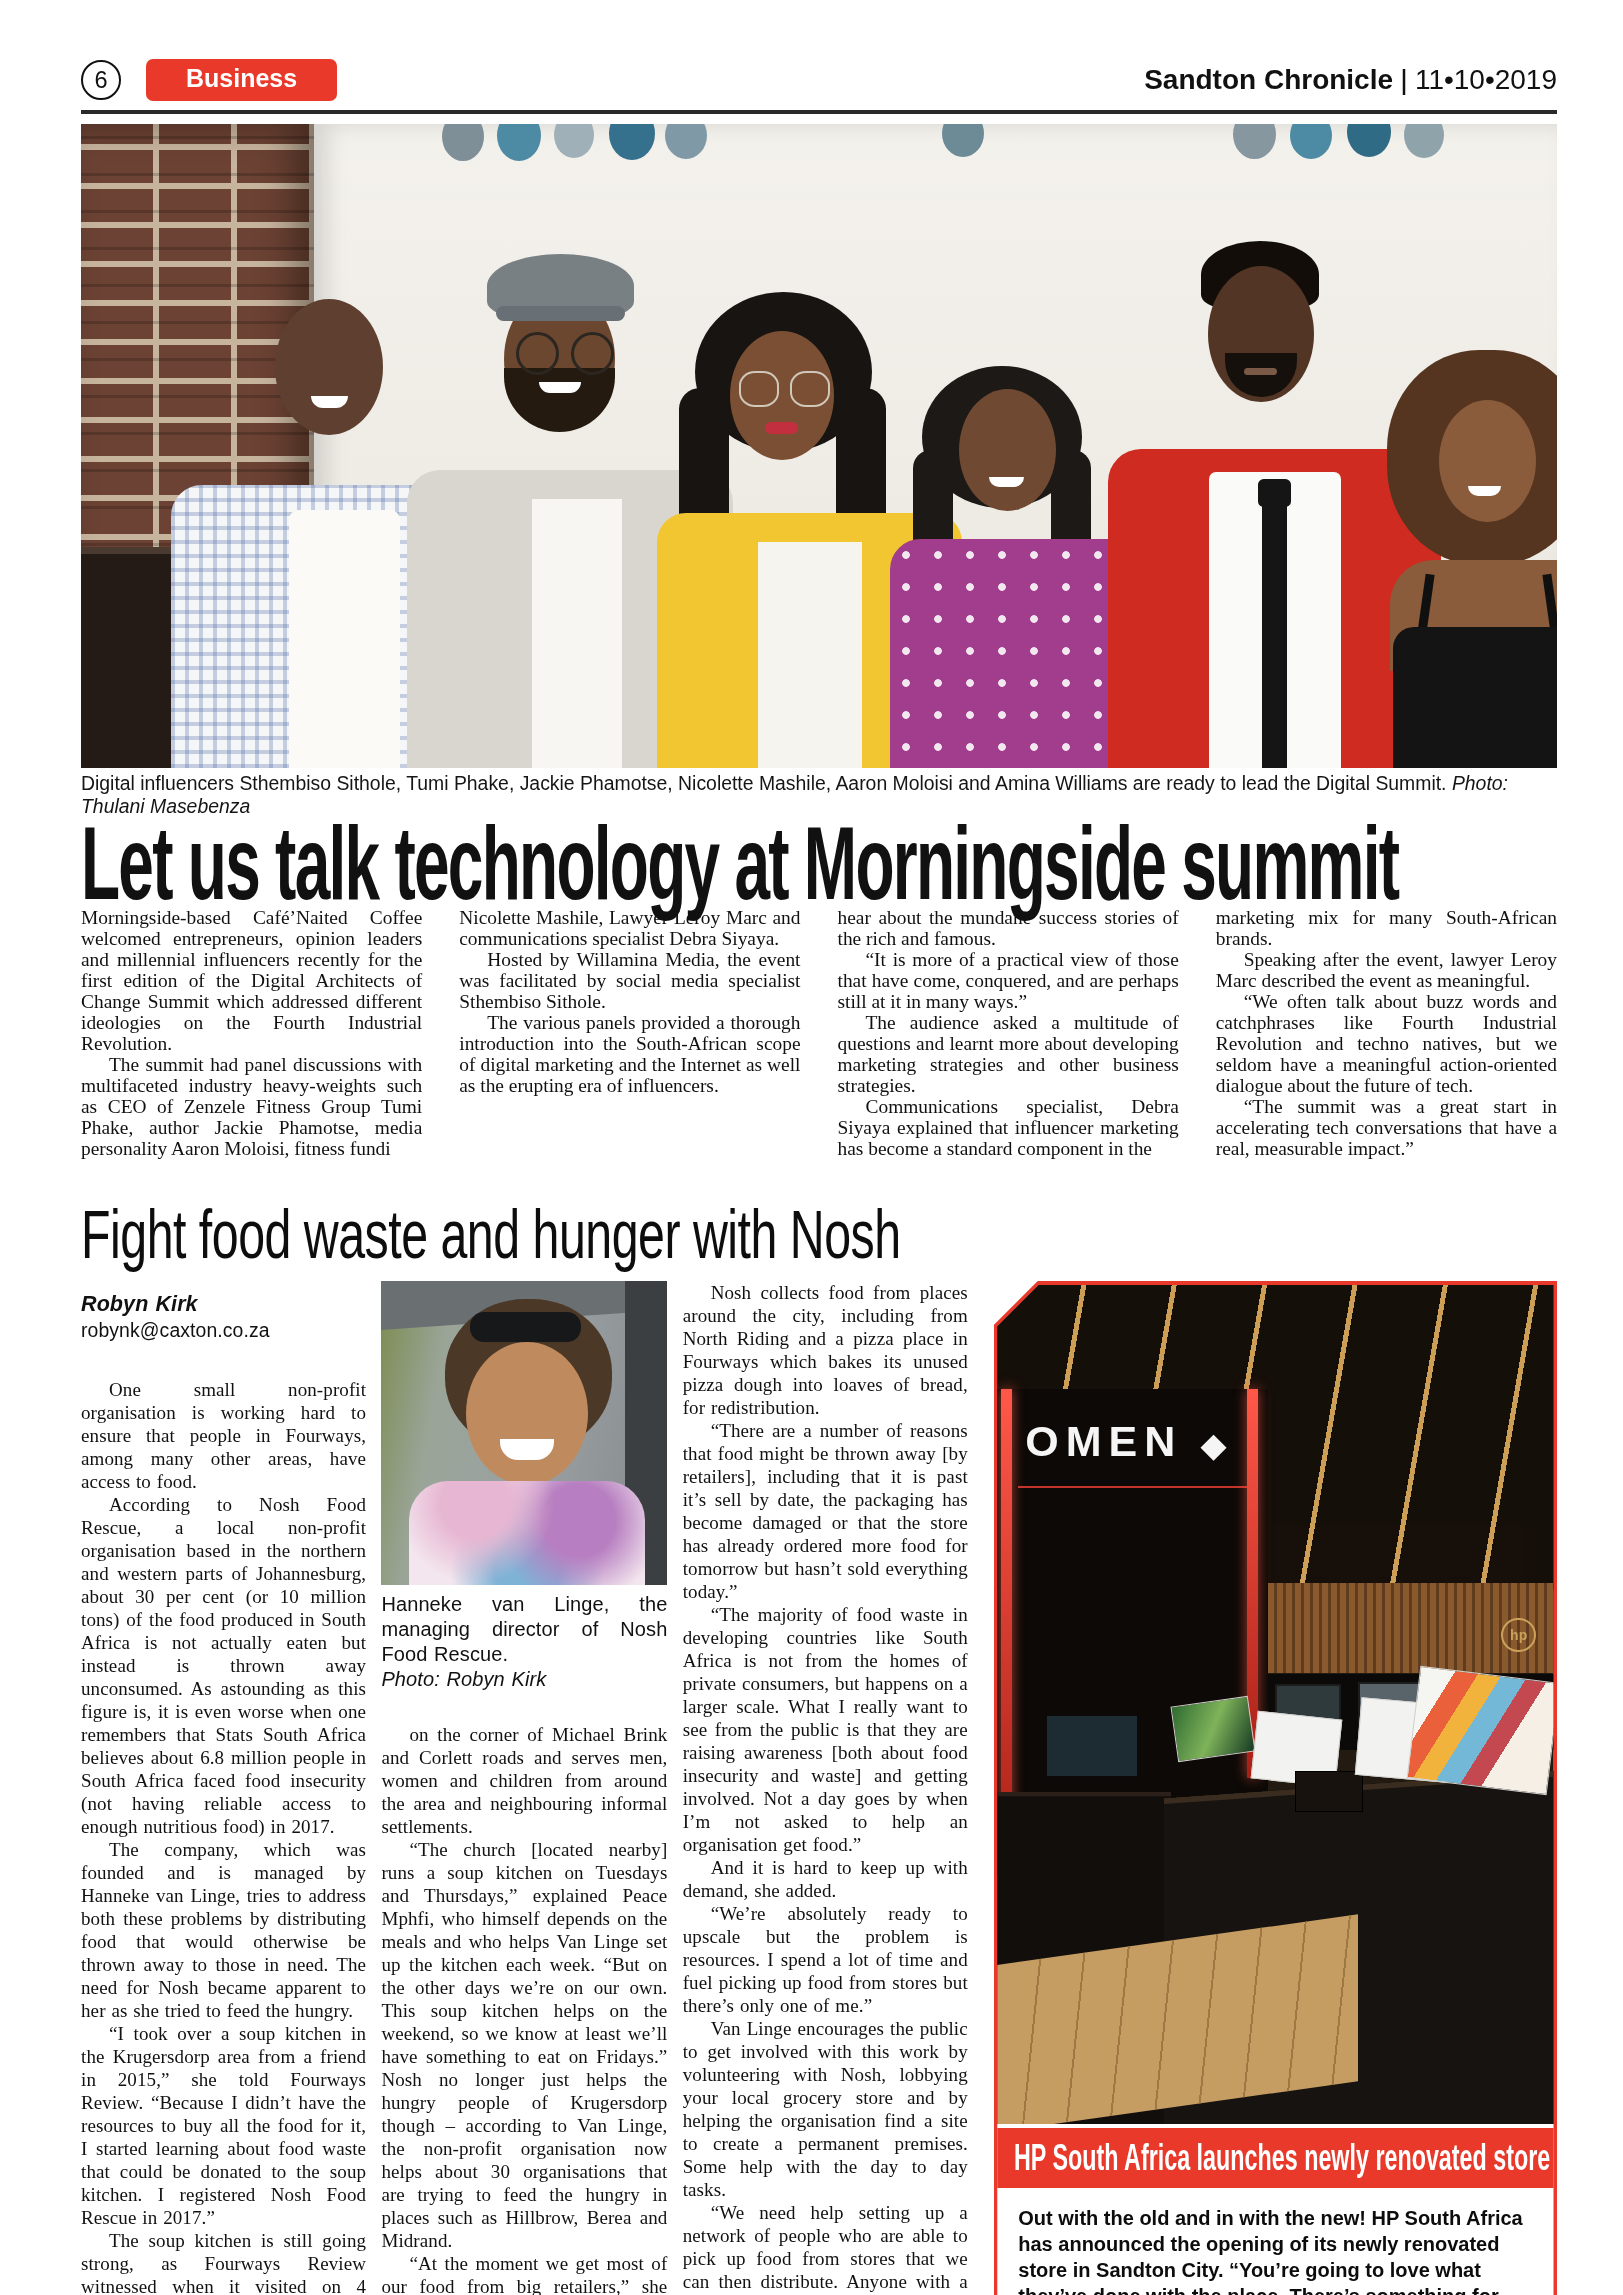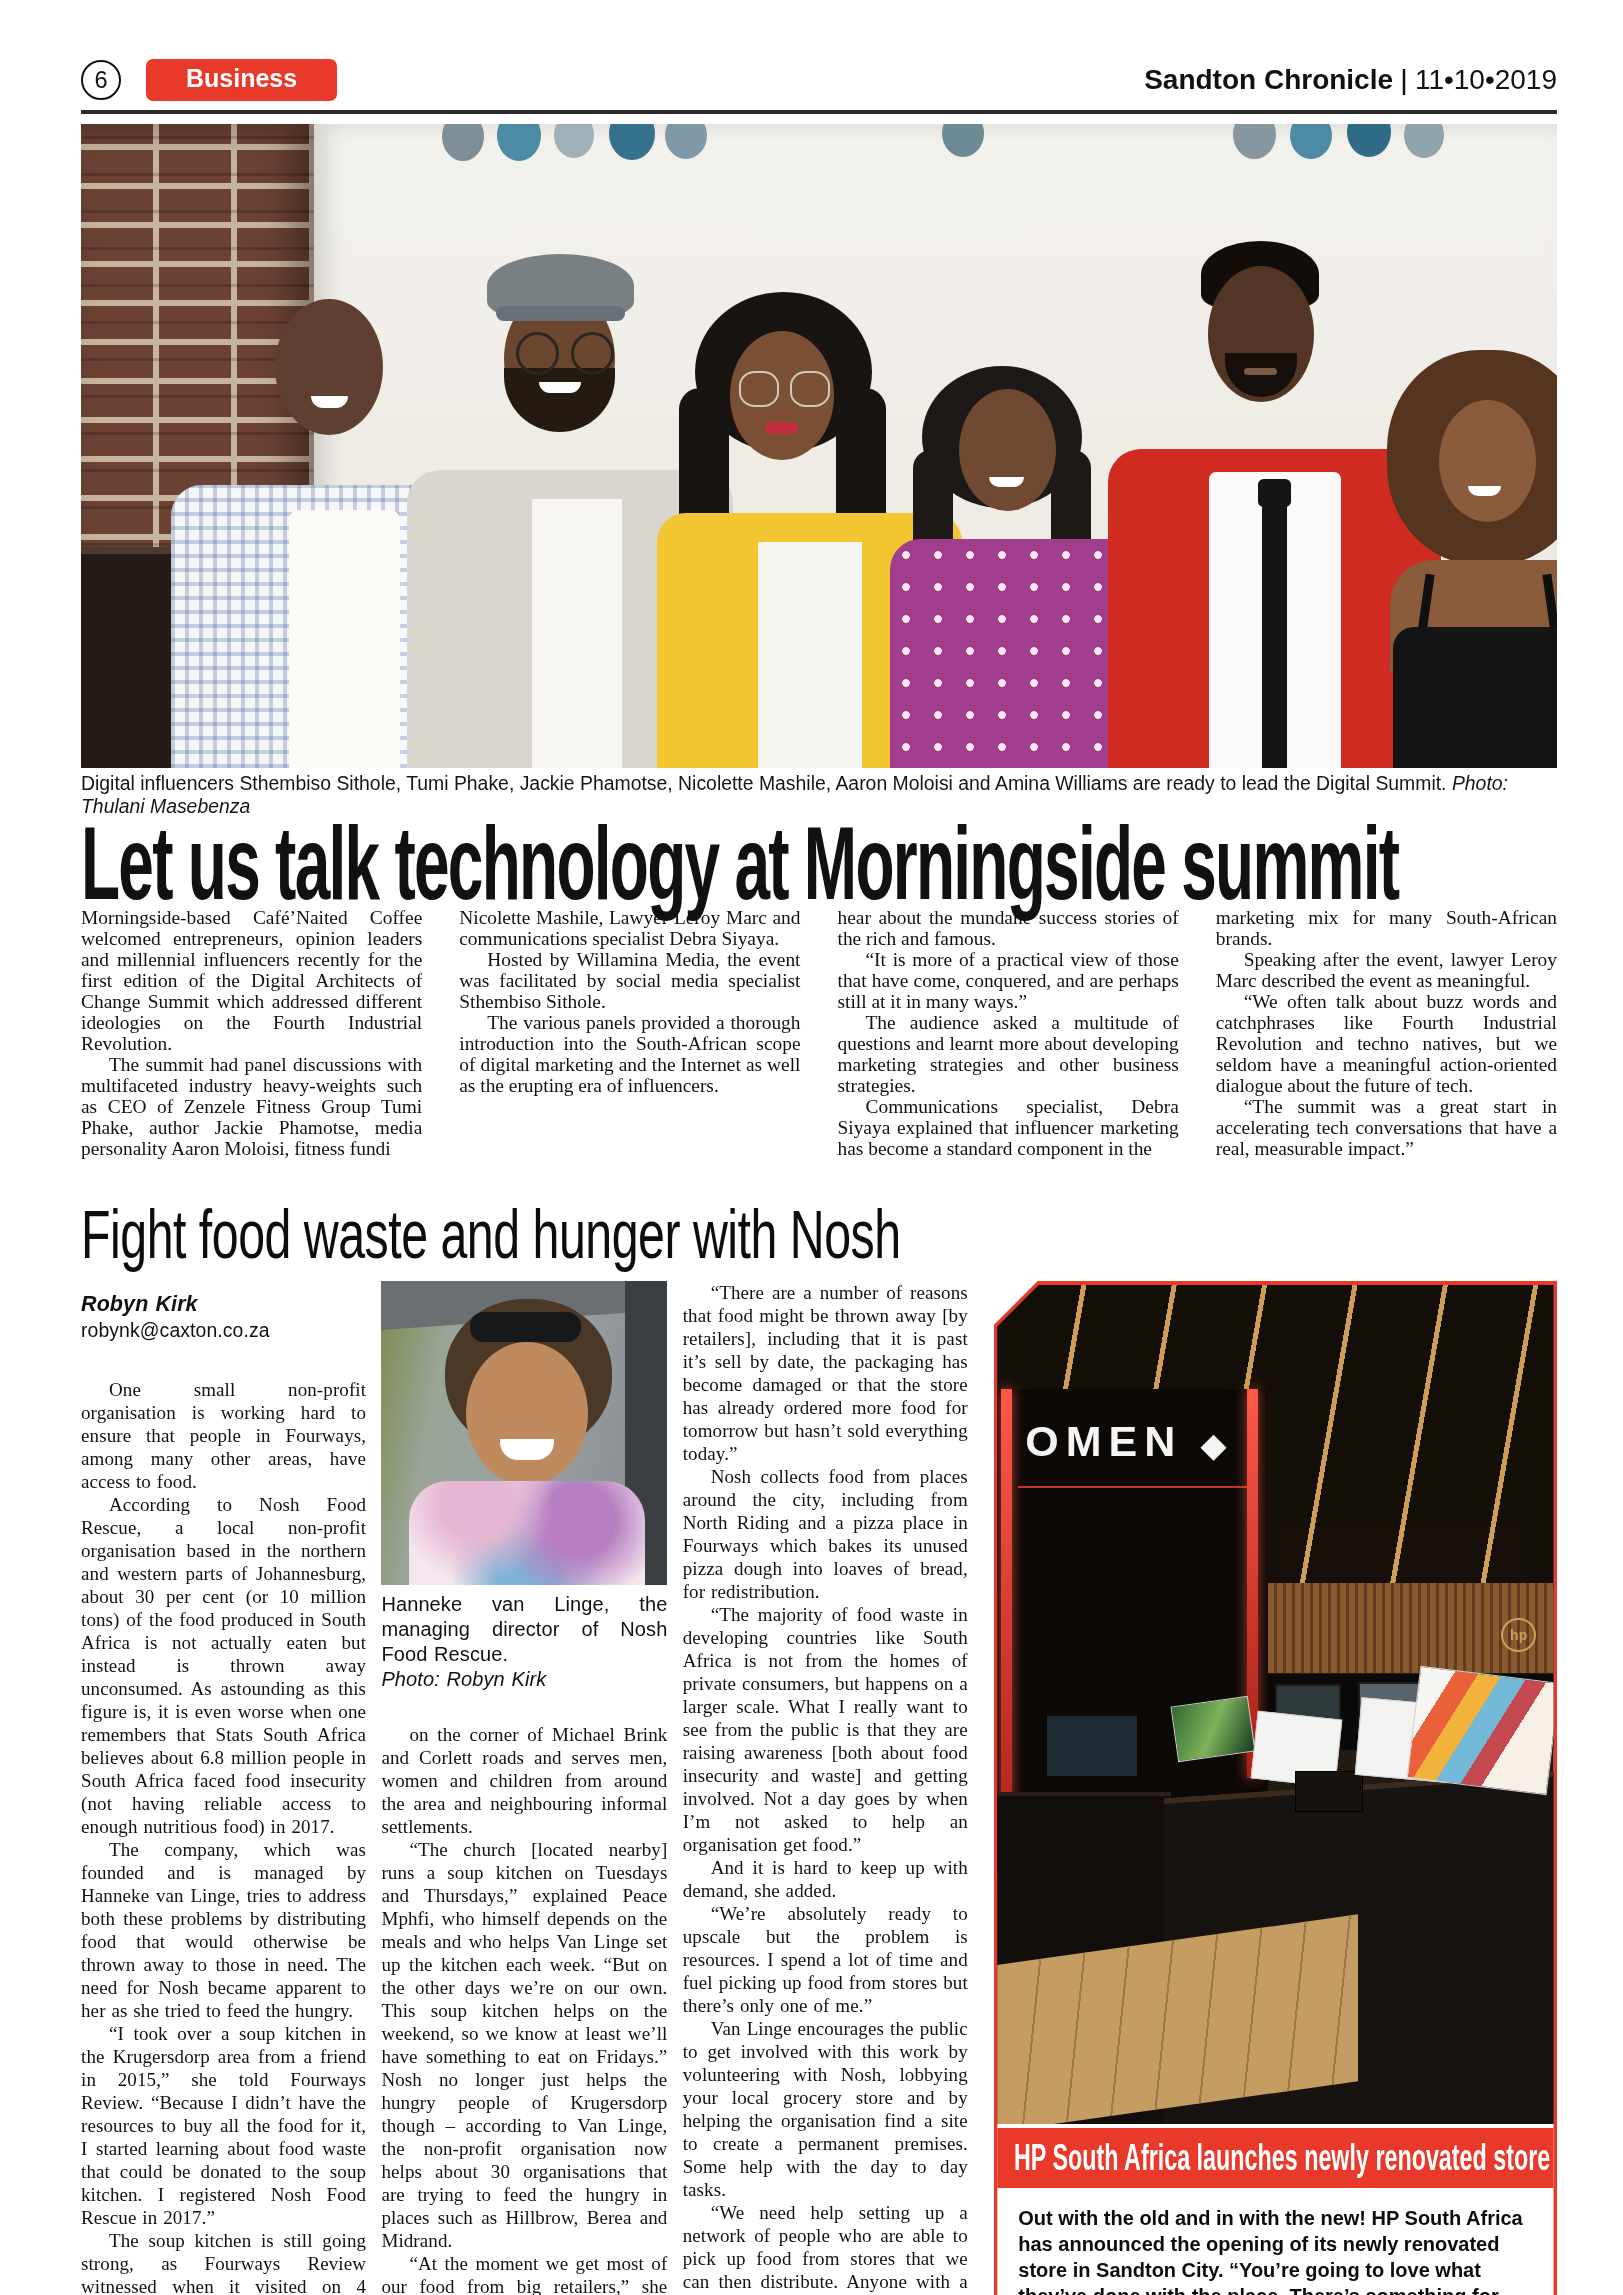--- a/index.html
+++ b/index.html
@@ -287,22 +287,22 @@
       <div class="cap2-gap"></div>
       <div>
           <p class="para">on the corner of Michael Brink and Corlett roads and serves men, women and children from around the area and neighbouring informal settlements.</p>
           <p class="para">“The church [located nearby] runs a soup kitchen on Tuesdays and Thursdays,” explained Peace Mphfi, who himself depends on the meals and who helps Van Linge set up the kitchen each week. “But on the other days we’re on our own. This soup kitchen helps on the weekend, so we know at least we’ll have something to eat on Fridays.” Nosh no longer just helps the hungry people of Krugersdorp though – according to Van Linge, the non-profit organisation now helps about 30 organisations that are trying to feed the hungry in places such as Hillbrow, Berea and Midrand.</p>
           <p class="para">“At the moment we get most of our food from big retailers,” she explained. “Although we also get some from caterers and small scale farmers who have surplus produce.</p>
         </div>
     </div>
 
     <div class="ncol">
       <div>
+          <p class="para">Nosh collects food from places around the city, including from North Riding and a pizza place in Fourways which bakes its unused pizza dough into loaves of bread, for redistribution.</p>
           <p class="para">“There are a number of reasons that food might be thrown away [by retailers], including that it is past it’s sell by date, the packaging has become damaged or that the store has already ordered more food for tomorrow but hasn’t sold everything today.”</p>
-          <p class="para">Nosh collects food from places around the city, including from North Riding and a pizza place in Fourways which bakes its unused pizza dough into loaves of bread, for redistribution.</p>
           <p class="para">“The majority of food waste in developing countries like South Africa is not from the homes of private consumers, but happens on a larger scale. What I really want to see from the public is that they are raising awareness [both about food insecurity and waste] and getting involved. Not a day goes by when I’m not asked to help an organisation get food.”</p>
           <p class="para">And it is hard to keep up with demand, she added.</p>
           <p class="para">“We’re absolutely ready to upscale but the problem is resources. I spend a lot of time and fuel picking up food from stores but there’s only one of me.”</p>
           <p class="para">Van Linge encourages the public to get involved with this work by volunteering with Nosh, lobbying your local grocery store and by helping the organisation find a site to create a permanent premises. Some help with the day to day tasks.</p>
           <p class="para">“We need help setting up a network of people who are able to pick up food from stores that we can then distribute. Anyone with a bakkie who can help transport food is welcome to get hold of me. I also need help fundraising.”</p>
         </div>
     </div>
 
     <div class="hp">
       <div class="hp-inner">

